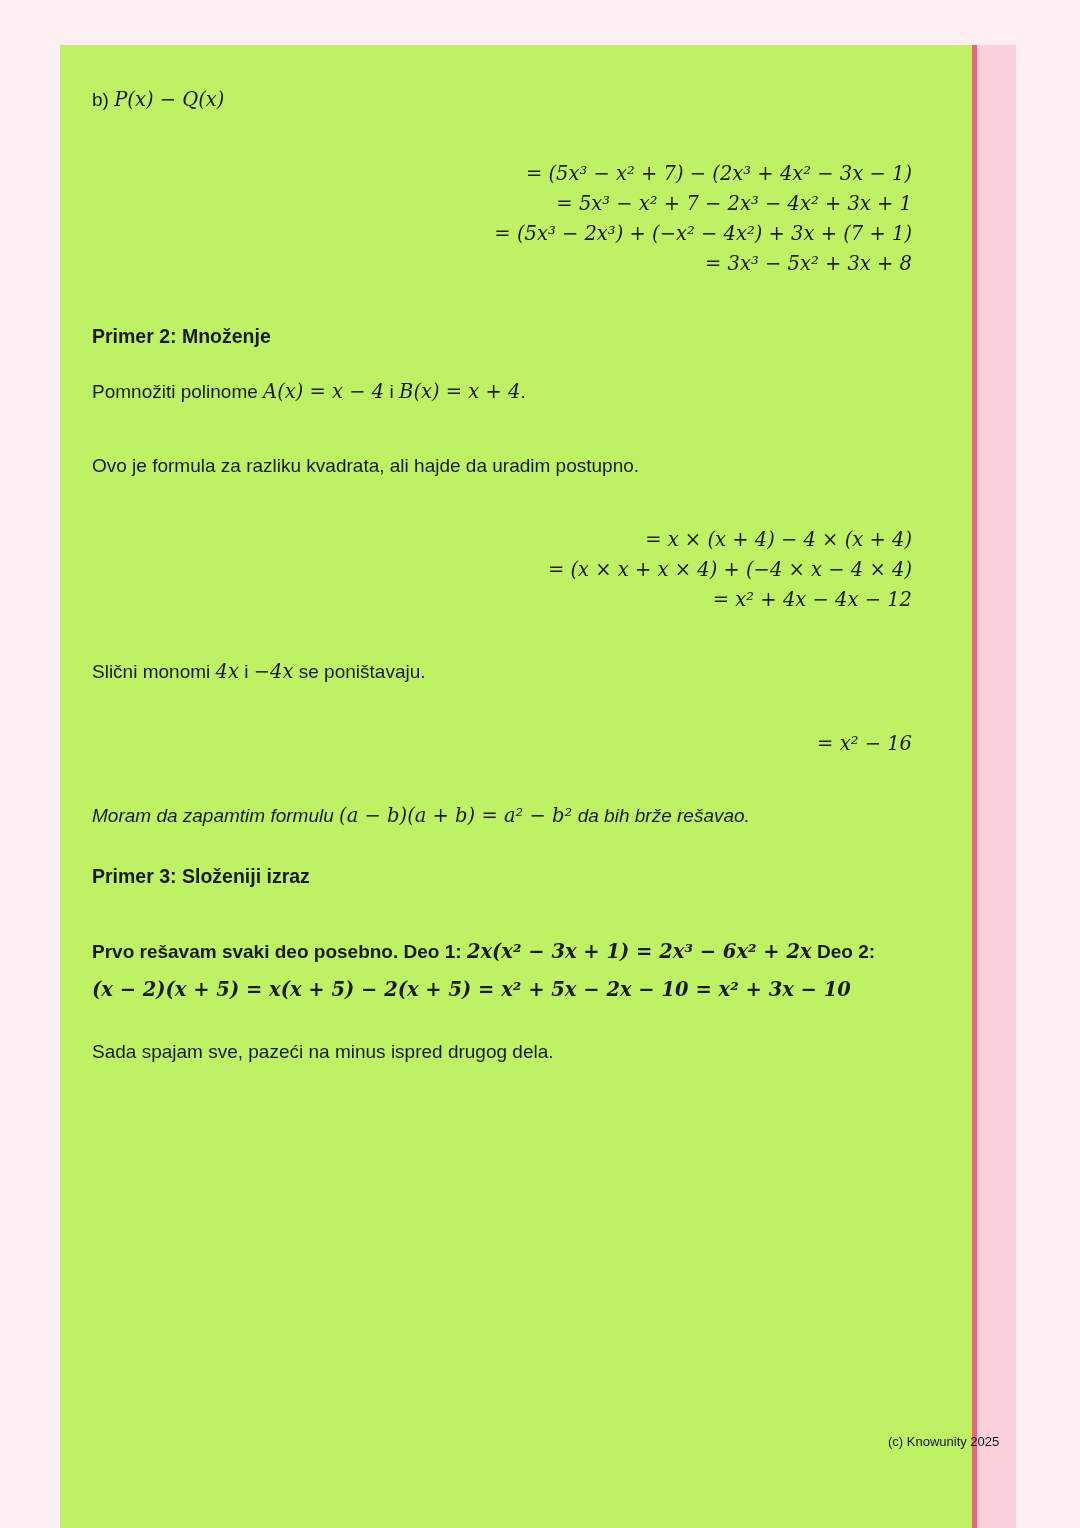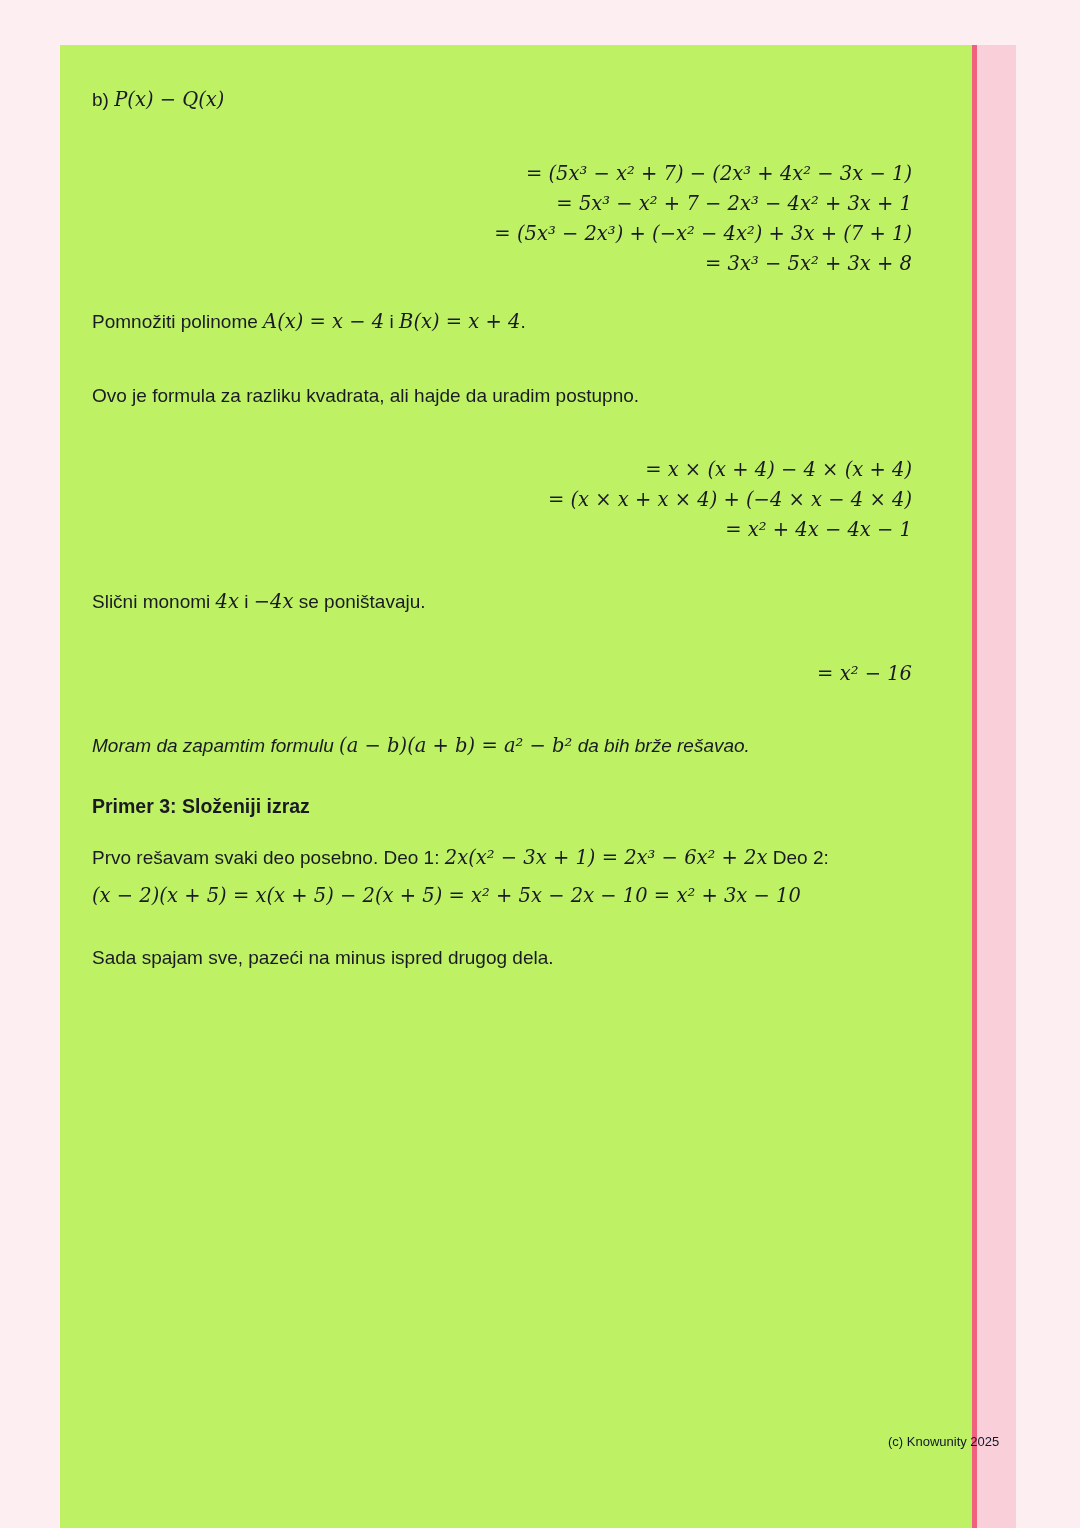--- a/index.html
+++ b/index.html
@@ -53,21 +53,21 @@
   .m {
     font-family: "DejaVu Serif", serif;
     font-style: italic;
     font-size: 19.5px;
   }
   .note { font-style: italic; }
   .two-line { line-height: 38px; }
   
   .mt28 { margin-top: 28px; }
   .mt30 { margin-top: 30px; }
-  .mt32 { margin-top: 20px; }
+  .mt32 { margin-top: 44px; font-weight: bold; }
   .mt34 { margin-top: 34px; }
   .mt44 { margin-top: 44px; }
   .mt46 { margin-top: 46px; }
   .mt48 { margin-top: 48px; }
   .mt56 { }
   .watermark {
     position: absolute;
     left: 888px;
     top: 1434px;
     font-size: 13px;
@@ -87,31 +87,32 @@
 
     <p>
       <span>b) </span><span class="m">P(x) − Q(x)</span>
     </p>
 
     <div class="eq mt46">= (5x³ − x² + 7) − (2x³ + 4x² − 3x − 1)</div>
     <div class="eq mt56">= 5x³ − x² + 7 − 2x³ − 4x² + 3x + 1</div>
     <div class="eq mt56">= (5x³ − 2x³) + (−x² − 4x²) + 3x + (7 + 1)</div>
     <div class="eq mt56">= 3x³ − 5x² + 3x + 8</div>
 
+    <h2 class="mt44">Primer 2: Množenje</h2>
 
     <p class="mt30">
       <span>Pomnožiti polinome </span><span class="m">A(x) = x − 4</span><span> i </span><span class="m">B(x) = x + 4</span><span>.</span>
     </p>
 
 
     <p class="mt48">Ovo je formula za razliku kvadrata, ali hajde da uradim postupno.</p>
 
     <div class="eq mt46">= x × (x + 4) − 4 × (x + 4)</div>
     <div class="eq mt56">= (x × x + x × 4) + (−4 × x − 4 × 4)</div>
-    <div class="eq mt56">= x² + 4x − 4x − 1</div>
+    <div class="eq mt56">= x² + 4x − 4x − 12</div>
 
     <p class="mt44">
       <span>Slični monomi </span><span class="m">4x</span><span> i </span><span class="m">−4x</span><span> se poništavaju.</span>
     </p>
 
     <div class="eq mt44">= x² − 16</div>
 
     <p class="note mt44">
       <span>Moram da zapamtim formulu </span><span class="m">(a − b)(a + b) = a² − b²</span><span> da bih brže rešavao.</span>
     </p>

